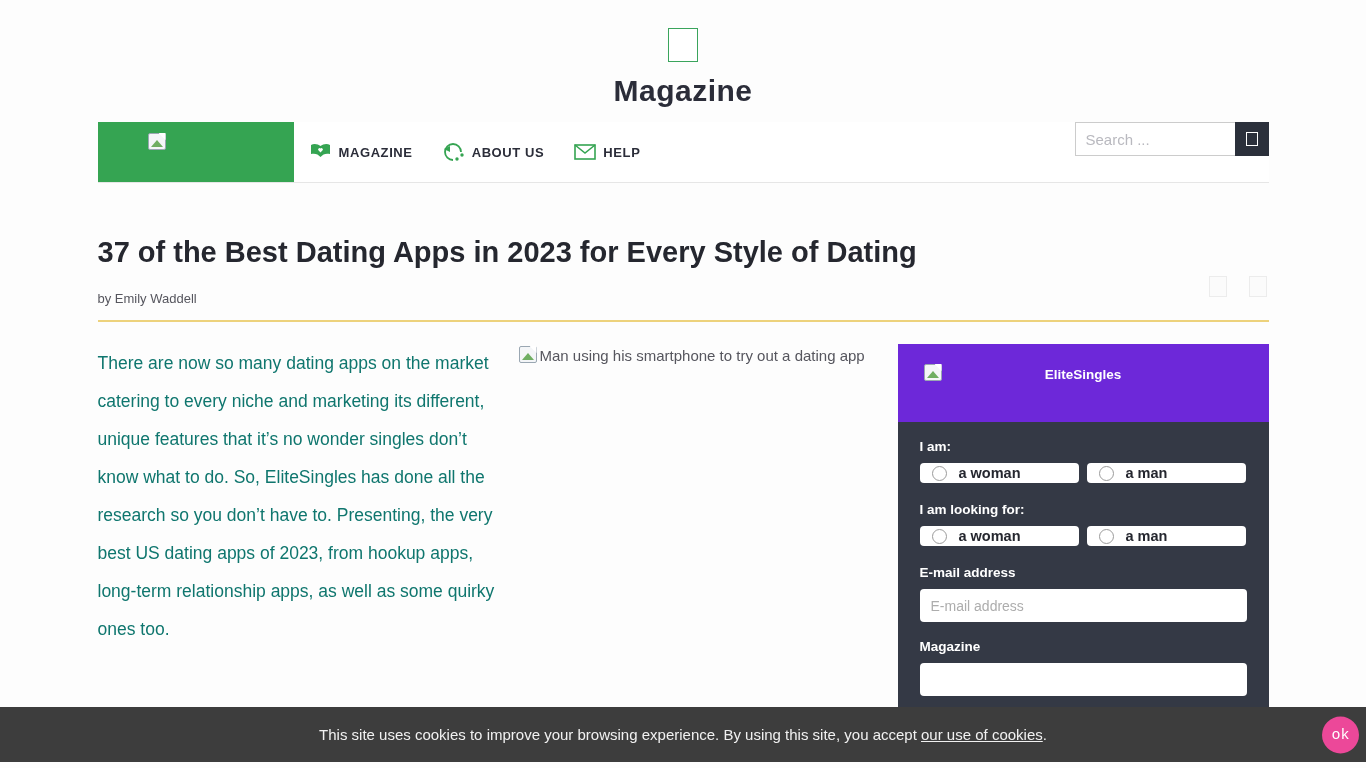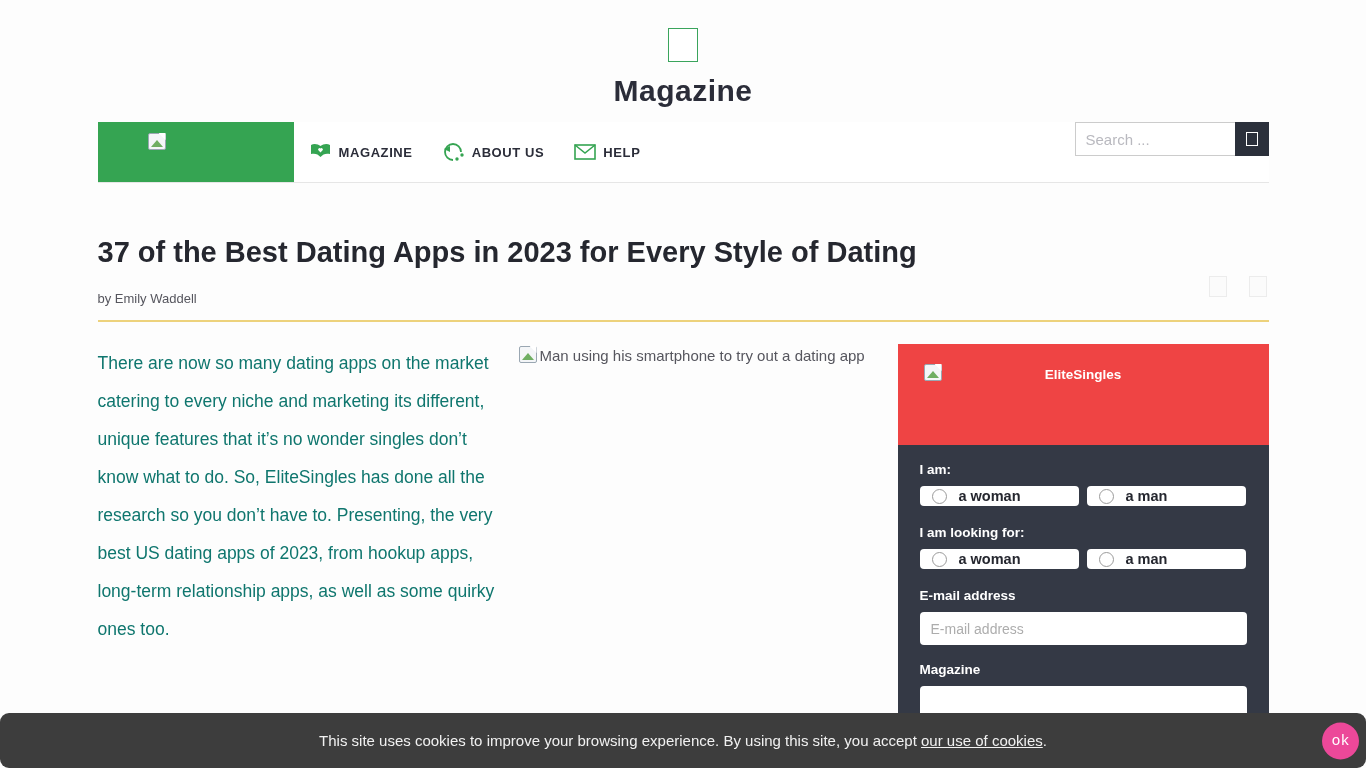--- a/index.html
+++ b/index.html
@@ -89,21 +89,21 @@
   .content-row { display: flex; margin-top: 22px; }
   .col-text { width: 404px; flex: 0 0 auto; }
   .col-text p { font-size: 17.5px; line-height: 38px; color: #0f766e; }
   .col-image { width: 350px; flex: 0 0 auto; margin-left: 17px; }
   .alt-wrap { font-size: 15px; line-height: 23px; color: #56565e; }
   .alt-wrap .broken-icon { margin-right: 3px; margin-top: 2px; float: left; }
 
   
   .widget { width: 371px; flex: 0 0 auto; margin-left: 29px; }
   .widget-header {
-    height: 101px; background: #ef4444; position: relative;
+    height: 78px; background: #6d28d9; position: relative;
   }
   .widget-header .broken-icon { position: absolute; left: 26px; top: 20px; }
   .widget-brand {
     position: absolute; top: 23px; left: 0; right: 0; text-align: center;
     color: #fff; font-size: 13.5px; font-weight: bold;
   }
   .widget-body { background: #343945; padding: 17px 22px 30px 22px; }
   .form-label {
     color: #fff; font-size: 13.5px; font-weight: bold; margin-bottom: 9px;
   }
@@ -122,23 +122,23 @@
   .text-field {
     width: 100%; height: 33px; border: none; border-radius: 4px;
     padding: 0 11px; font-size: 14px; color: #333; outline: none;
     font-family: "Liberation Sans", sans-serif; display: block;
   }
   .text-field::placeholder { color: #adadad; }
   .field-group { margin-bottom: 17px; }
 
   
   .cookie-bar {
-    position: fixed; left: 0; bottom: 0; width: 1366px; height: 55px;
+    position: fixed; left: 0; bottom: 6px; width: 1366px; height: 55px;
     background: #3d3d3d; z-index: 50;
-    display: flex; align-items: center; justify-content: center; border-radius: 9px;
+    display: flex; align-items: center; justify-content: center;
   }
   .cookie-text { color: #f1f1f1; font-size: 15px; }
   .cookie-link { color: #f1f1f1; text-decoration: underline; cursor: pointer; }
   .cookie-ok {
     position: absolute; right: 7px; top: 50%; transform: translateY(-50%);
     width: 37px; height: 37px; border-radius: 50%;
     background: #ec4899; border: none; color: #fff; font-size: 15px;
     cursor: pointer; font-family: Liberation Mono, monospace;
   }
 </style>

